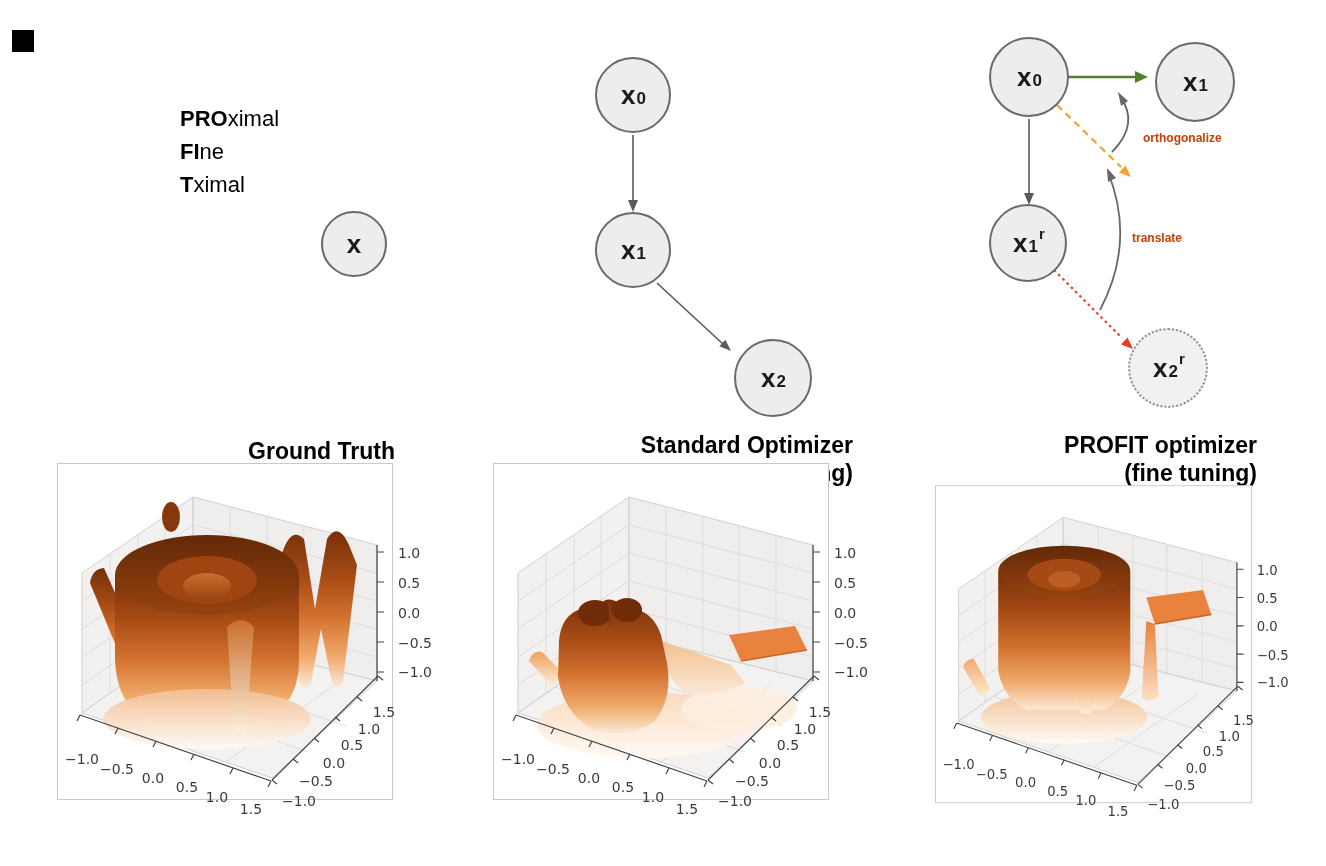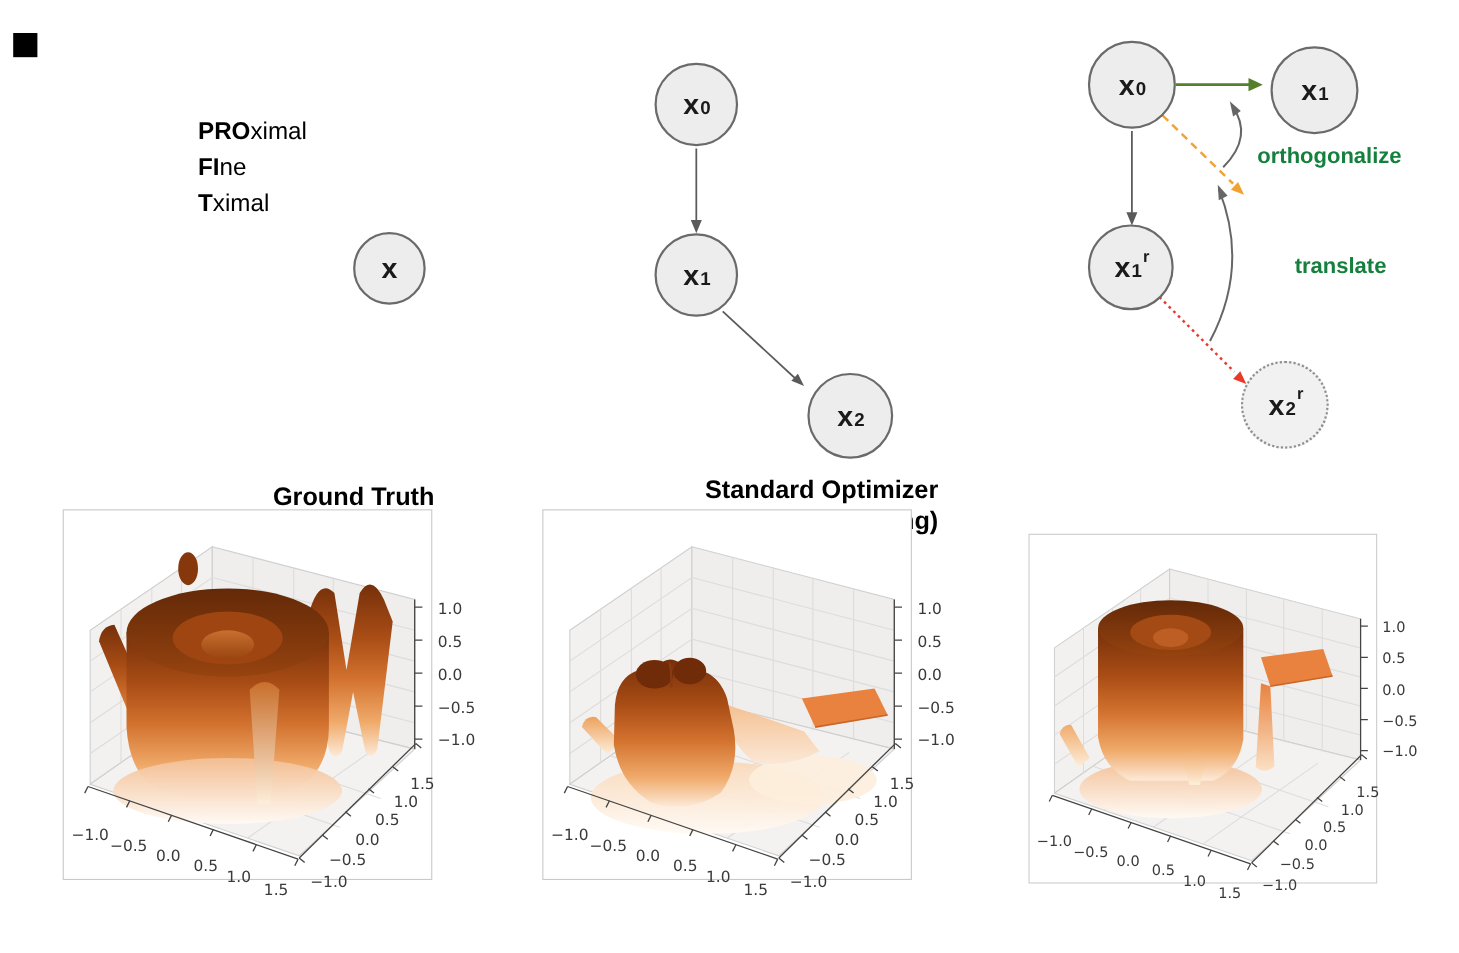--- a/index.html
+++ b/index.html
@@ -9,21 +9,21 @@
   svg{overflow:visible;display:block;}
   .corner-marker{position:absolute;left:12px;top:30px;width:22px;height:22px;background:#000;}
   .concept{position:absolute;left:180px;top:102px;font-size:22px;line-height:33px;color:#000;}
   .concept b{font-weight:bold;}
   .node{position:absolute;border-radius:50%;background:#ededed;border:2px solid #6a6a6a;
         display:flex;align-items:center;justify-content:center;
         font-weight:bold;color:#1a1a1a;font-size:26px;box-sizing:border-box;}
   .node sub{font-size:17px;font-weight:bold;position:relative;top:4px;left:1px;line-height:0;}
   .node sup{font-size:15px;font-weight:bold;position:relative;top:-9px;left:2px;line-height:0;}
   .node.dotted{border:2px dotted #8f8f8f;background:#f1f1f1;}
-  .dlabel{position:absolute;font-weight:bold;font-size:20px;color:#15803d;}
+  .dlabel{position:absolute;font-weight:bold;font-size:12px;color:#c2410c;}
   .plot-title{position:absolute;font-weight:bold;font-size:23px;line-height:28px;
               color:#000;text-align:right;}
   .tick{font-family:"DejaVu Sans",sans-serif;font-size:14px;fill:#3a3a3a;}
 </style>
 </head>
 <body>
 
 <div class="canvas">
 
   <div class="corner-marker"></div>
@@ -89,25 +89,29 @@
     <span>x</span>
       <sub>1</sub>
       <sup>r</sup>
   </div>
   <div class="node dotted" style="left:1128px;top:328px;width:80px;height:80px;">
     <span>x</span>
       <sub>2</sub>
       <sup>r</sup>
   </div>
   <div class="dlabel" style="left:1143px;top:131px;">orthogonalize</div>
-  <div class="dlabel" style="left:1177px;top:231px;">translate</div>
+  <div class="dlabel" style="left:1132px;top:231px;">translate</div>
 
   <div class="plot-title" style="left:95px;top:437px;width:300px;">Ground Truth</div>
   <div class="plot-title" style="left:513px;top:431px;width:340px;">
     <div>Standard Optimizer</div>
+    <div>(fine tuning)</div>
+  </div>
+  <div class="plot-title" style="left:917px;top:431px;width:340px;">
+    <div>PROFIT optimizer</div>
     <div>(fine tuning)</div>
   </div>
 
   <svg class="layer" style="left:57px;top:463px;" width="336" height="380" viewBox="0 0 336 380">
     <defs>
       <linearGradient id="g1a" x1="0" y1="0" x2="0" y2="1">
         <stop offset="0" stop-color="#76300a"></stop>
           <stop offset="0.3" stop-color="#a84c15"></stop>
         <stop offset="0.55" stop-color="#d3722f"></stop>
           <stop offset="0.8" stop-color="#f0aa6a"></stop>

